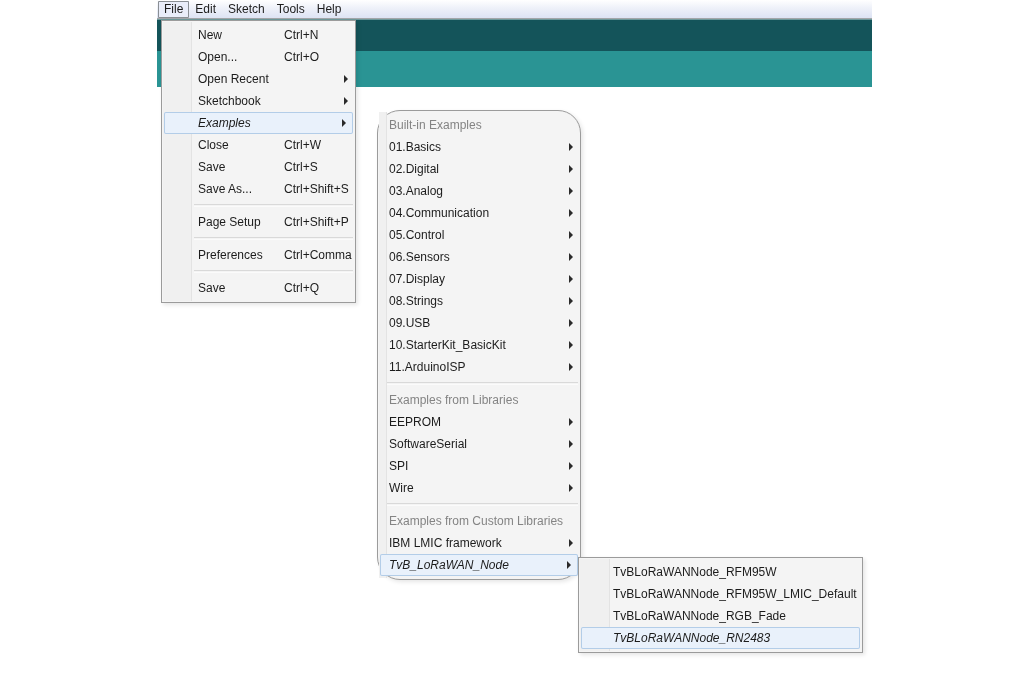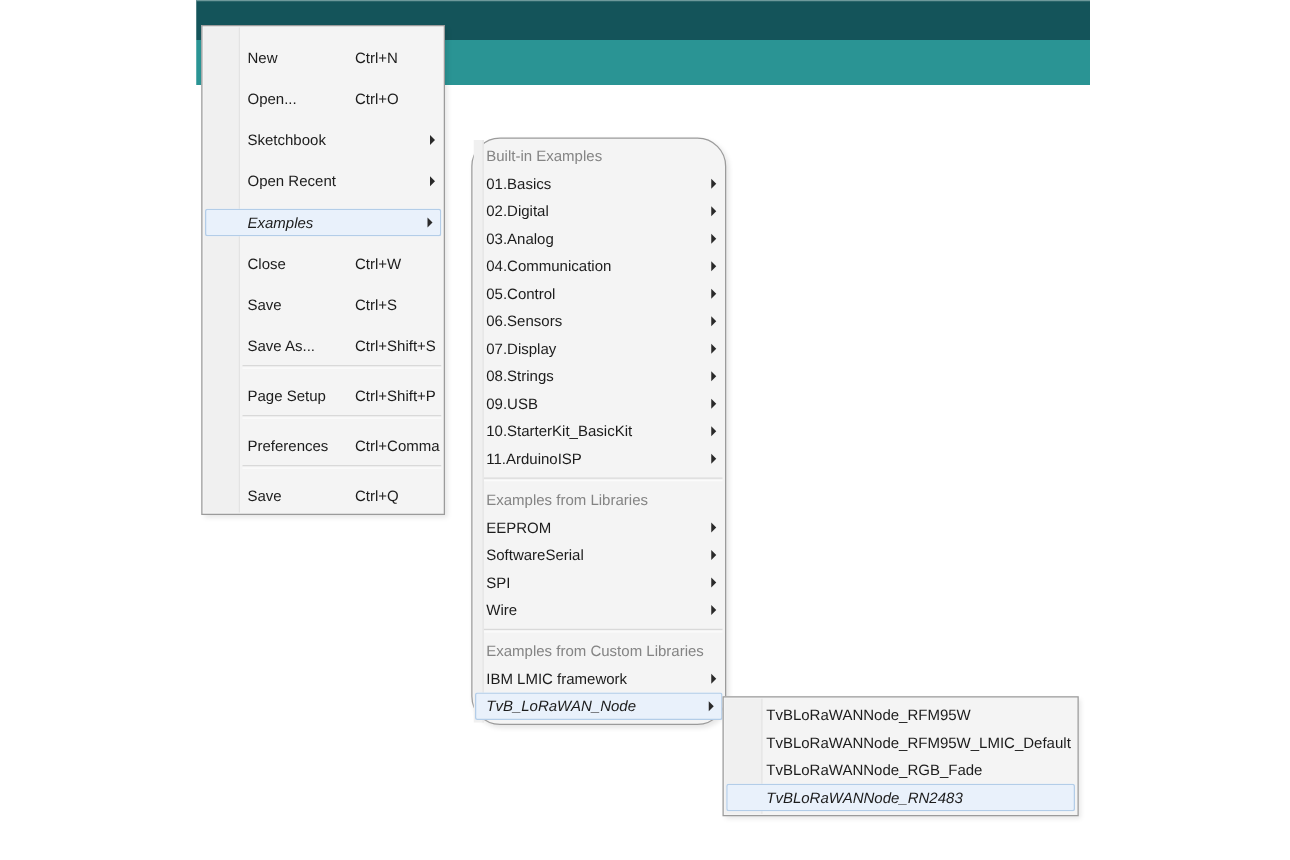--- a/index.html
+++ b/index.html
@@ -24,21 +24,21 @@
   .mhead{position:relative;height:22px;line-height:22px;color:#848484;white-space:nowrap;}
   .msep{height:1px;border-top:1px solid #d9d9d9;border-bottom:1px solid #fbfbfb;margin:4px 2px 4px 0;}
   .sc{position:absolute;left:122px;top:0;}
   .arrow{position:absolute;right:7px;top:7px;width:0;height:0;
          border-left:4px solid #2a2a2a;border-top:4px solid transparent;border-bottom:4px solid transparent;}
   .hl{margin:0 2px;border-radius:2px;background:#e9f1fb;box-shadow:inset 0 0 0 1px #b3cde8;font-style:italic;}
 
   
   .filemenu{left:161px;top:20px;width:195px;}
   .filemenu .gutter{width:28px;}
-  .filemenu .mrow{padding-left:36px;margin-top:11px;}
+  .filemenu .mrow{padding-left:36px;}
   .filemenu .mrow.hl{padding-left:34px;}
   .filemenu .msep{margin-left:32px;}
 
   
   .examplesmenu{left:377px;top:110px;width:204px;border-radius:23px;}
   .examplesmenu .gutter{width:7px;}
   .examplesmenu .mrow,.examplesmenu .mhead{padding-left:11px;}
   .examplesmenu .mrow.hl{padding-left:9px;}
   .examplesmenu .msep{margin-left:9px;}
 
@@ -47,40 +47,47 @@
   .tvbmenu .gutter{width:29px;}
   .tvbmenu .mrow{padding-left:34px;}
   .tvbmenu .mrow.hl{padding-left:32px;}
 </style>
 </head>
 <body>
 
 <div class="stage">
 
   <div class="appwin">
+    <div class="menubar">
+      <span class="mb-item pressed">File</span>
+      <span class="mb-item">Edit</span>
+      <span class="mb-item">Sketch</span>
+      <span class="mb-item">Tools</span>
+      <span class="mb-item">Help</span>
+    </div>
     <div class="bar-dark" style="background: rgb(20, 84, 90);"></div>
     <div class="bar-light" style="background: rgb(42, 148, 148);"></div>
   </div>
 
   <div class="menu filemenu">
     <div class="gutter"></div>
     <div class="mrow">
       <span>New</span>
       <span class="sc">Ctrl+N</span>
     </div>
     <div class="mrow">
       <span>Open...</span>
       <span class="sc">Ctrl+O</span>
     </div>
     <div class="mrow">
+      <span>Open Recent</span>
+      <span class="arrow"></span>
+    </div>
+    <div class="mrow">
       <span>Sketchbook</span>
-      <span class="arrow"></span>
-    </div>
-    <div class="mrow">
-      <span>Open Recent</span>
       <span class="arrow"></span>
     </div>
     <div class="mrow hl">
       <span>Examples</span>
       <span class="arrow"></span>
     </div>
     <div class="mrow">
       <span>Close</span>
       <span class="sc">Ctrl+W</span>
     </div>

